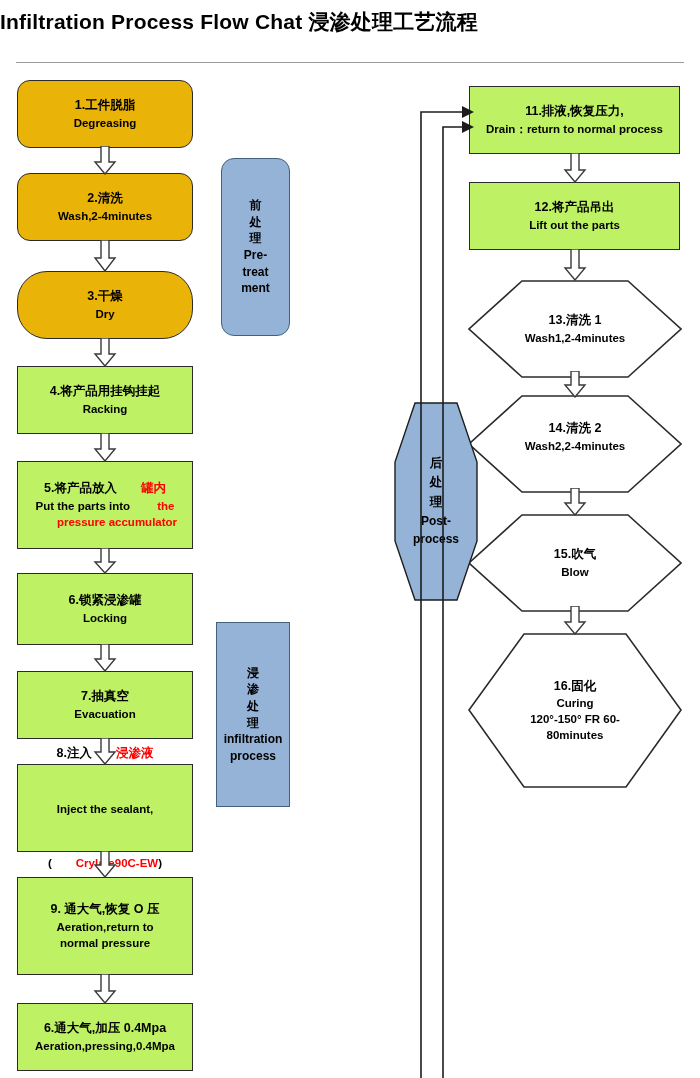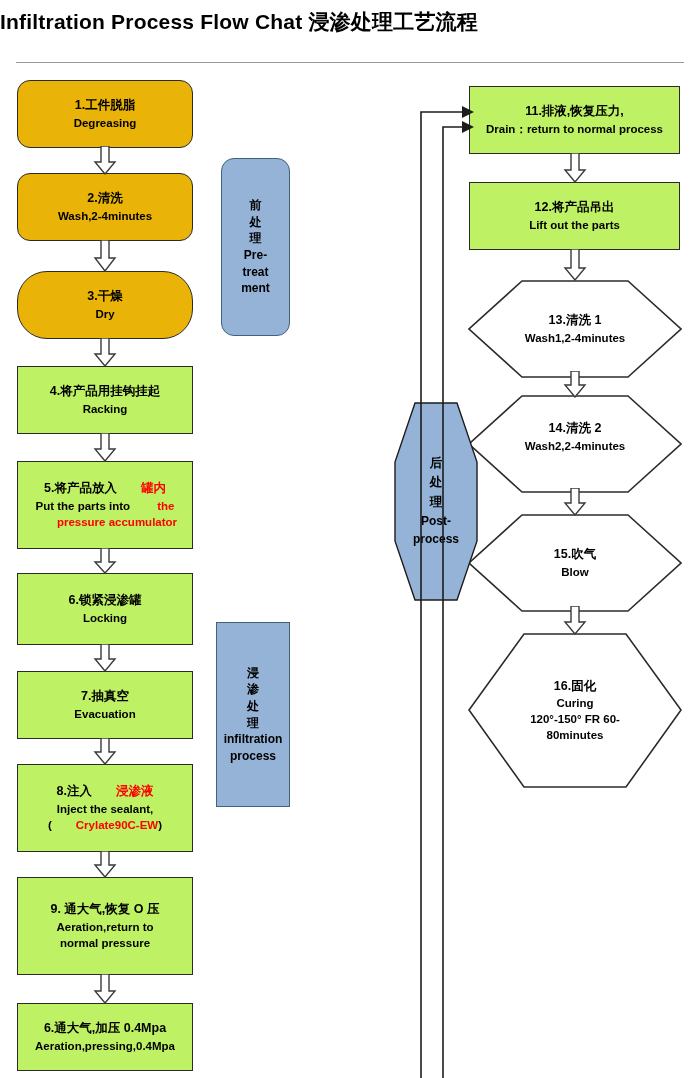--- a/index.html
+++ b/index.html
@@ -75,21 +75,21 @@
     <span class="ln"><span class="red">pressure accumulator</span></span>
   </div>
 <div class="node rect" id="n6" style="left:17px;top:573px;width:176px;height:72px;">
     <span class="ln cjk">6.锁紧浸渗罐</span>
     <span class="ln">Locking</span>
   </div>
 <div class="node rect" id="n7" style="left:17px;top:671px;width:176px;height:68px;">
     <span class="ln cjk">7.抽真空</span>
     <span class="ln">Evacuation</span>
   </div>
-<div class="node rect" id="n8" style="left:17px;top:764px;width:176px;height:88px;">
+<div class="node rect" id="n8" style="left:17px;top:764px;width:176px;height:88px;gap:38px;">
     <span class="ln cjk"><span>8.注入</span><span class="red">浸渗液</span></span>
     <span class="ln">Inject the sealant,</span>
     <span class="ln"><span>(</span><span class="red">Crylate90C-EW</span><span>)</span></span>
   </div>
 <div class="node rect" id="n9" style="left:17px;top:877px;width:176px;height:98px;">
     <span class="ln cjk">9. 通大气,恢复 O 压</span>
     <span class="ln">Aeration,return to</span>
     <span class="ln">normal pressure</span>
   </div>
 <div class="node rect" id="n10" style="left:17px;top:1003px;width:176px;height:68px;">

